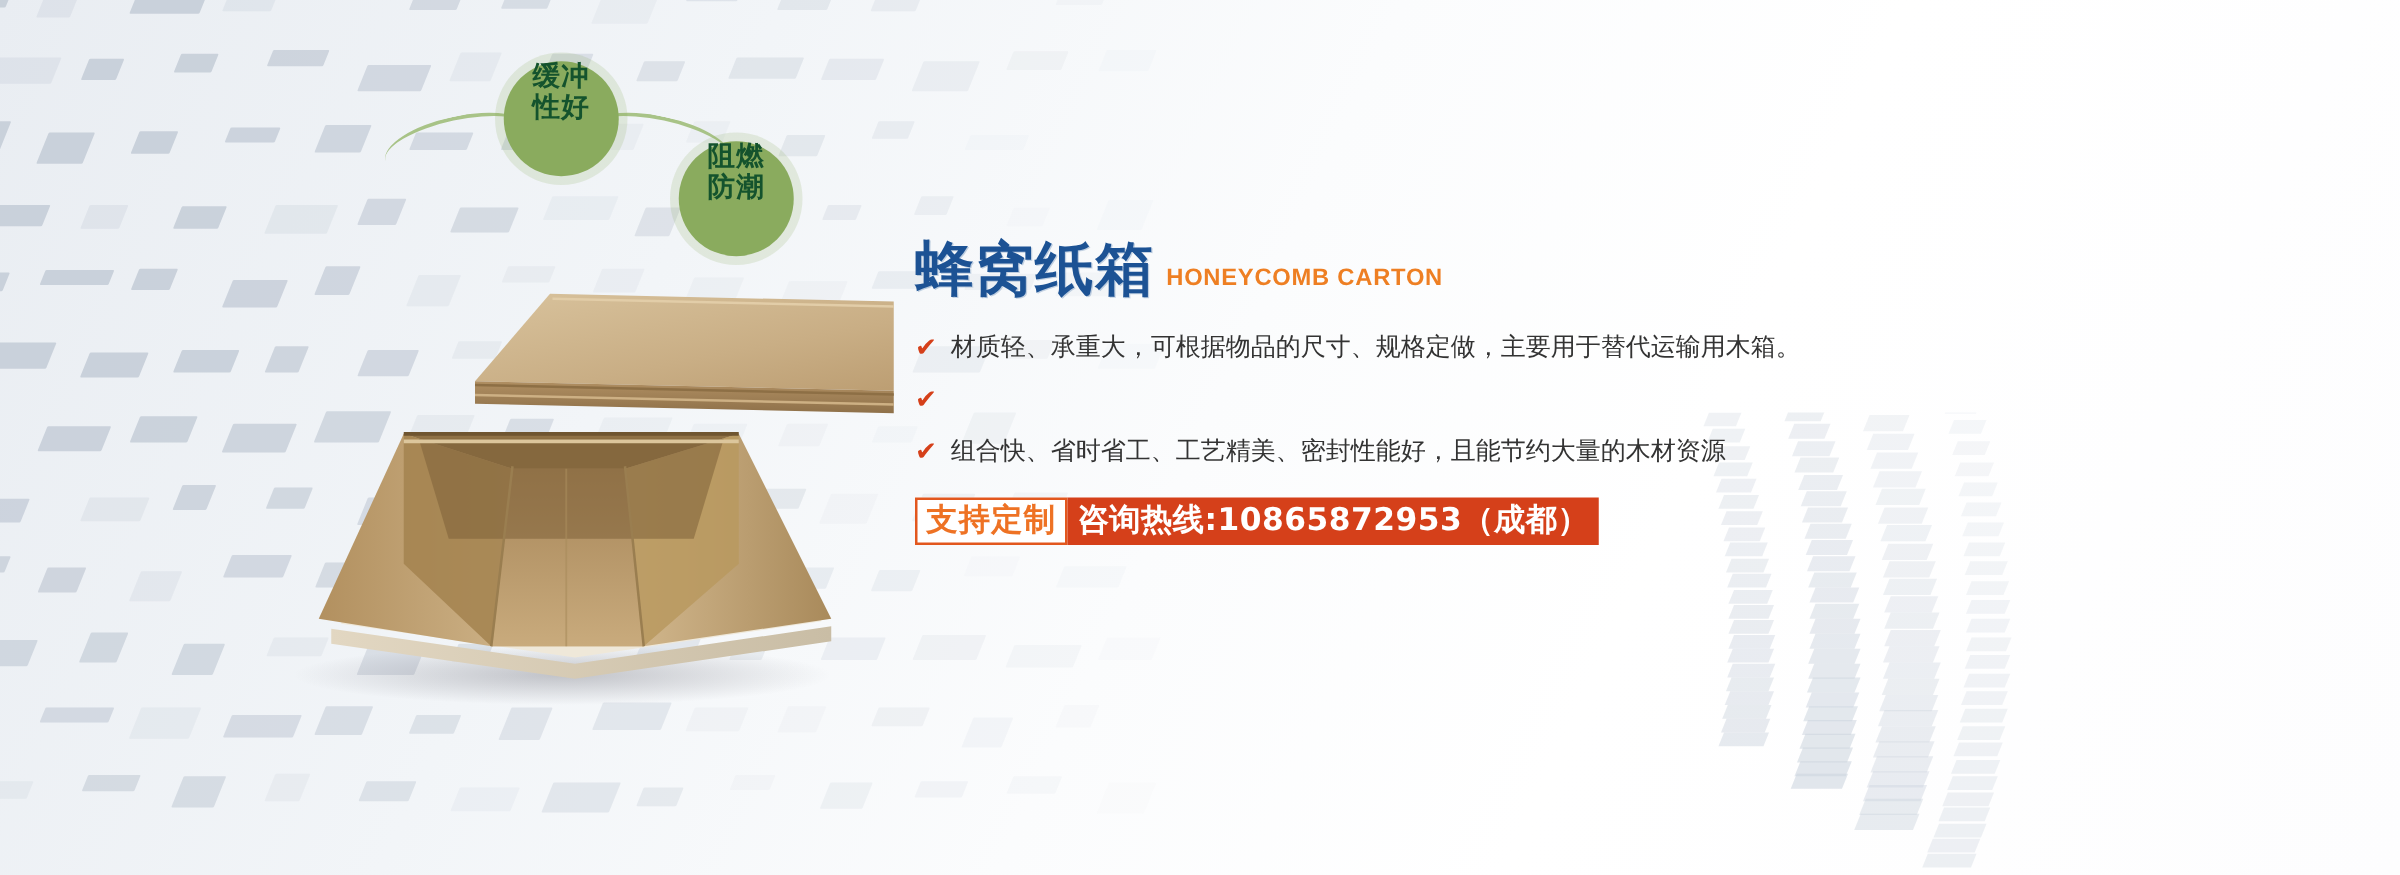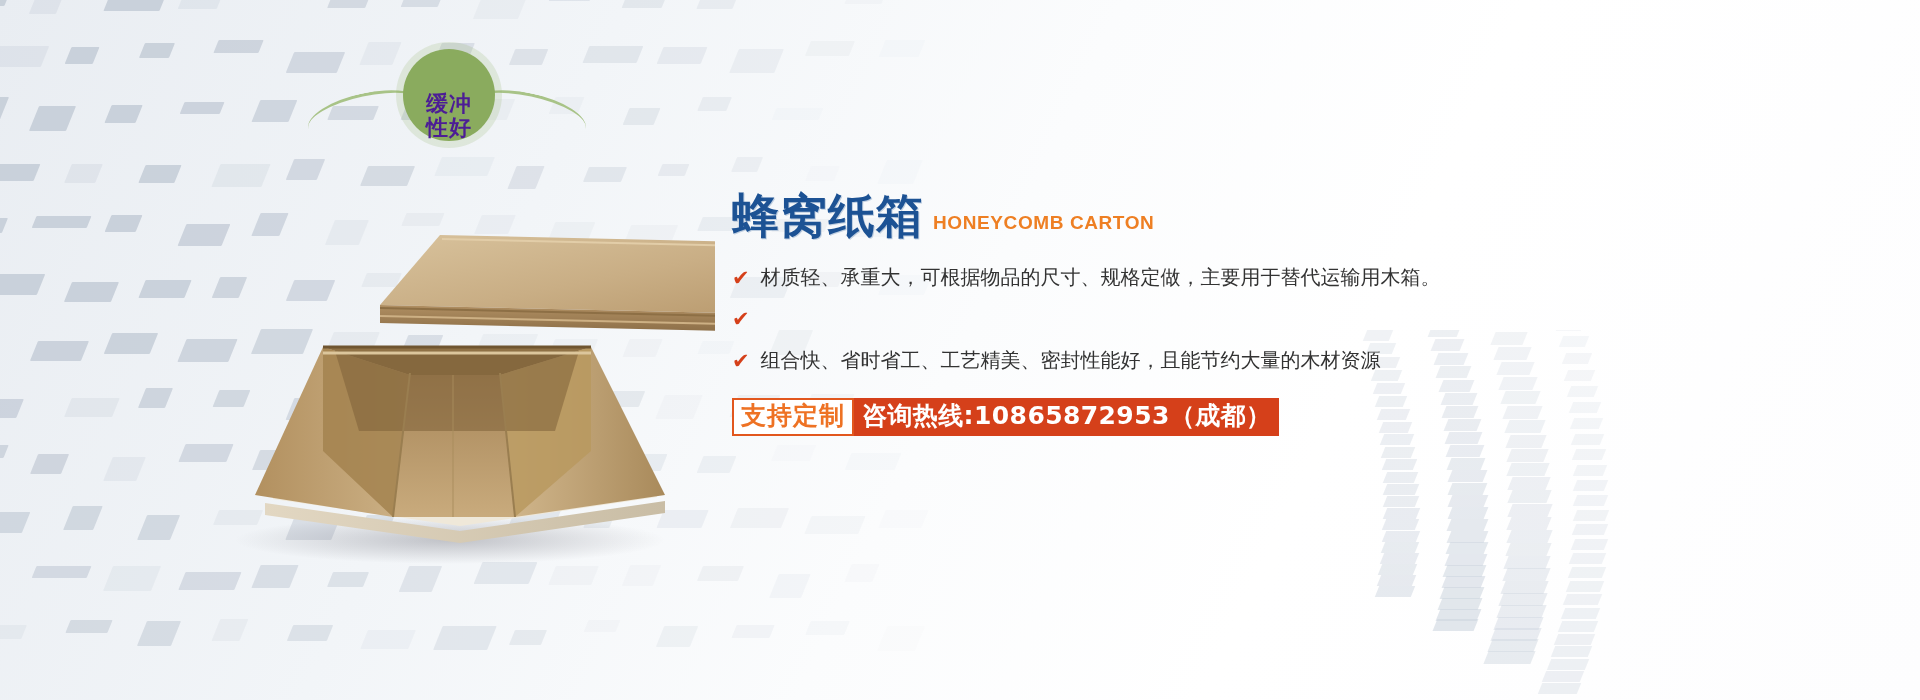--- a/index.html
+++ b/index.html
@@ -30,22 +30,22 @@
     transform:skewX(-22deg);
   }
 
   
   .circle-wrap { position:absolute; }
   .gcircle {
     position:absolute;
     border-radius:50%;
     background:#8aab5e;
     box-shadow:0 0 0 7px rgba(138,171,94,0.18);
-    display:flex; align-items:flex-end; justify-content:center;
-    color:#4c1d95;
+    display:flex; align-items:flex-start; justify-content:center;
+    color:#14532d;
     font-weight:bold;
     line-height:1.12;
     text-align:center;
     letter-spacing:1px;
   }
   .gcircle span { display:block; }
   .connector { position:absolute; border-top:3px solid #a8c387; border-radius:50%; }
 
   
   .product { position:absolute; left:195px; top:195px; width:520px; height:370px; }
@@ -377,20 +377,26 @@
     <div class="connector" style="left:212px;top:48px;width:120px;height:46px;transform:rotate(12deg);border-color:#a8c387 transparent transparent transparent;"></div>
 
 
     <div class="gcircle" style="left:148px;top:4px;width:92px;height:92px;font-size:22px;">
       <div>
         <span>缓冲</span>
         <span>性好</span>
       </div>
     </div>
 
+    <div class="gcircle" style="left:288px;top:68px;width:92px;height:92px;font-size:22px;">
+      <div>
+        <span>阻燃</span>
+        <span>防潮</span>
+      </div>
+    </div>
   </div>
 
   <div class="product">
     <svg width="520" height="370" viewBox="0 0 520 370">
       <defs>
         <linearGradient id="lidTop" x1="0" y1="0" x2="1" y2="1">
           <stop offset="0%" stop-color="#d8c29c"></stop>
             <stop offset="55%" stop-color="#c9ae85"></stop>
             <stop offset="100%" stop-color="#b99a6e"></stop>
         </linearGradient>

